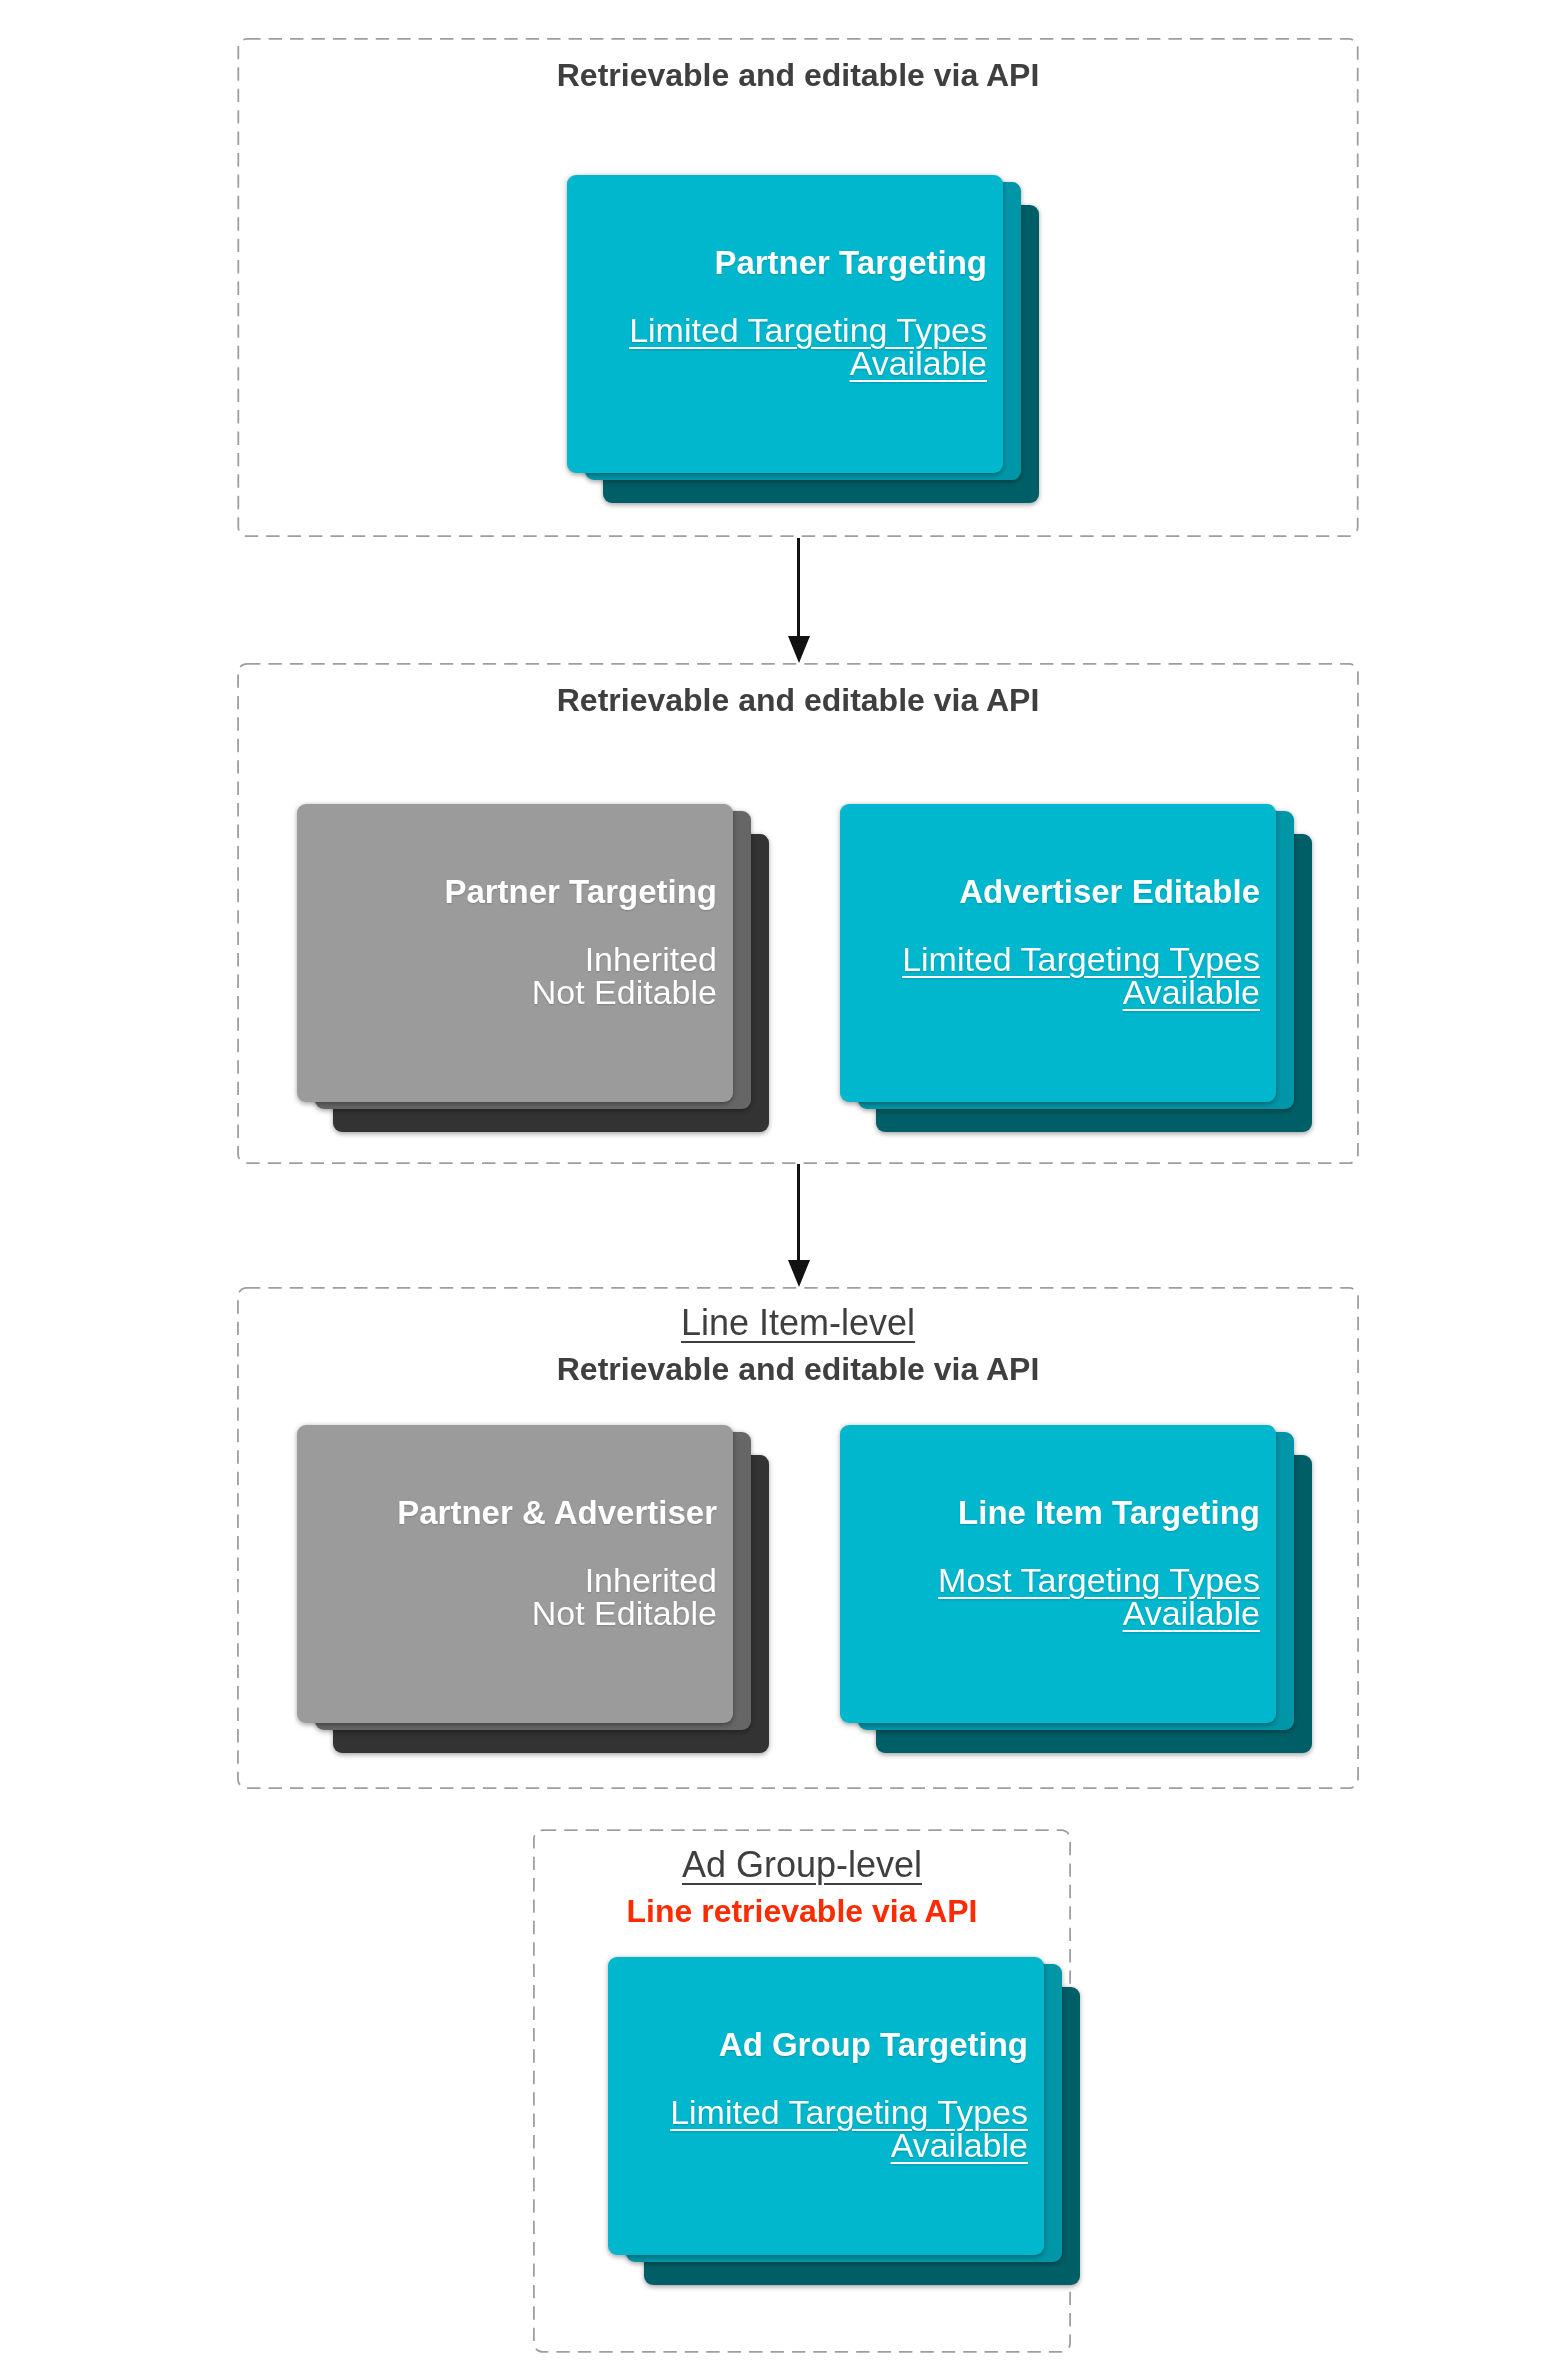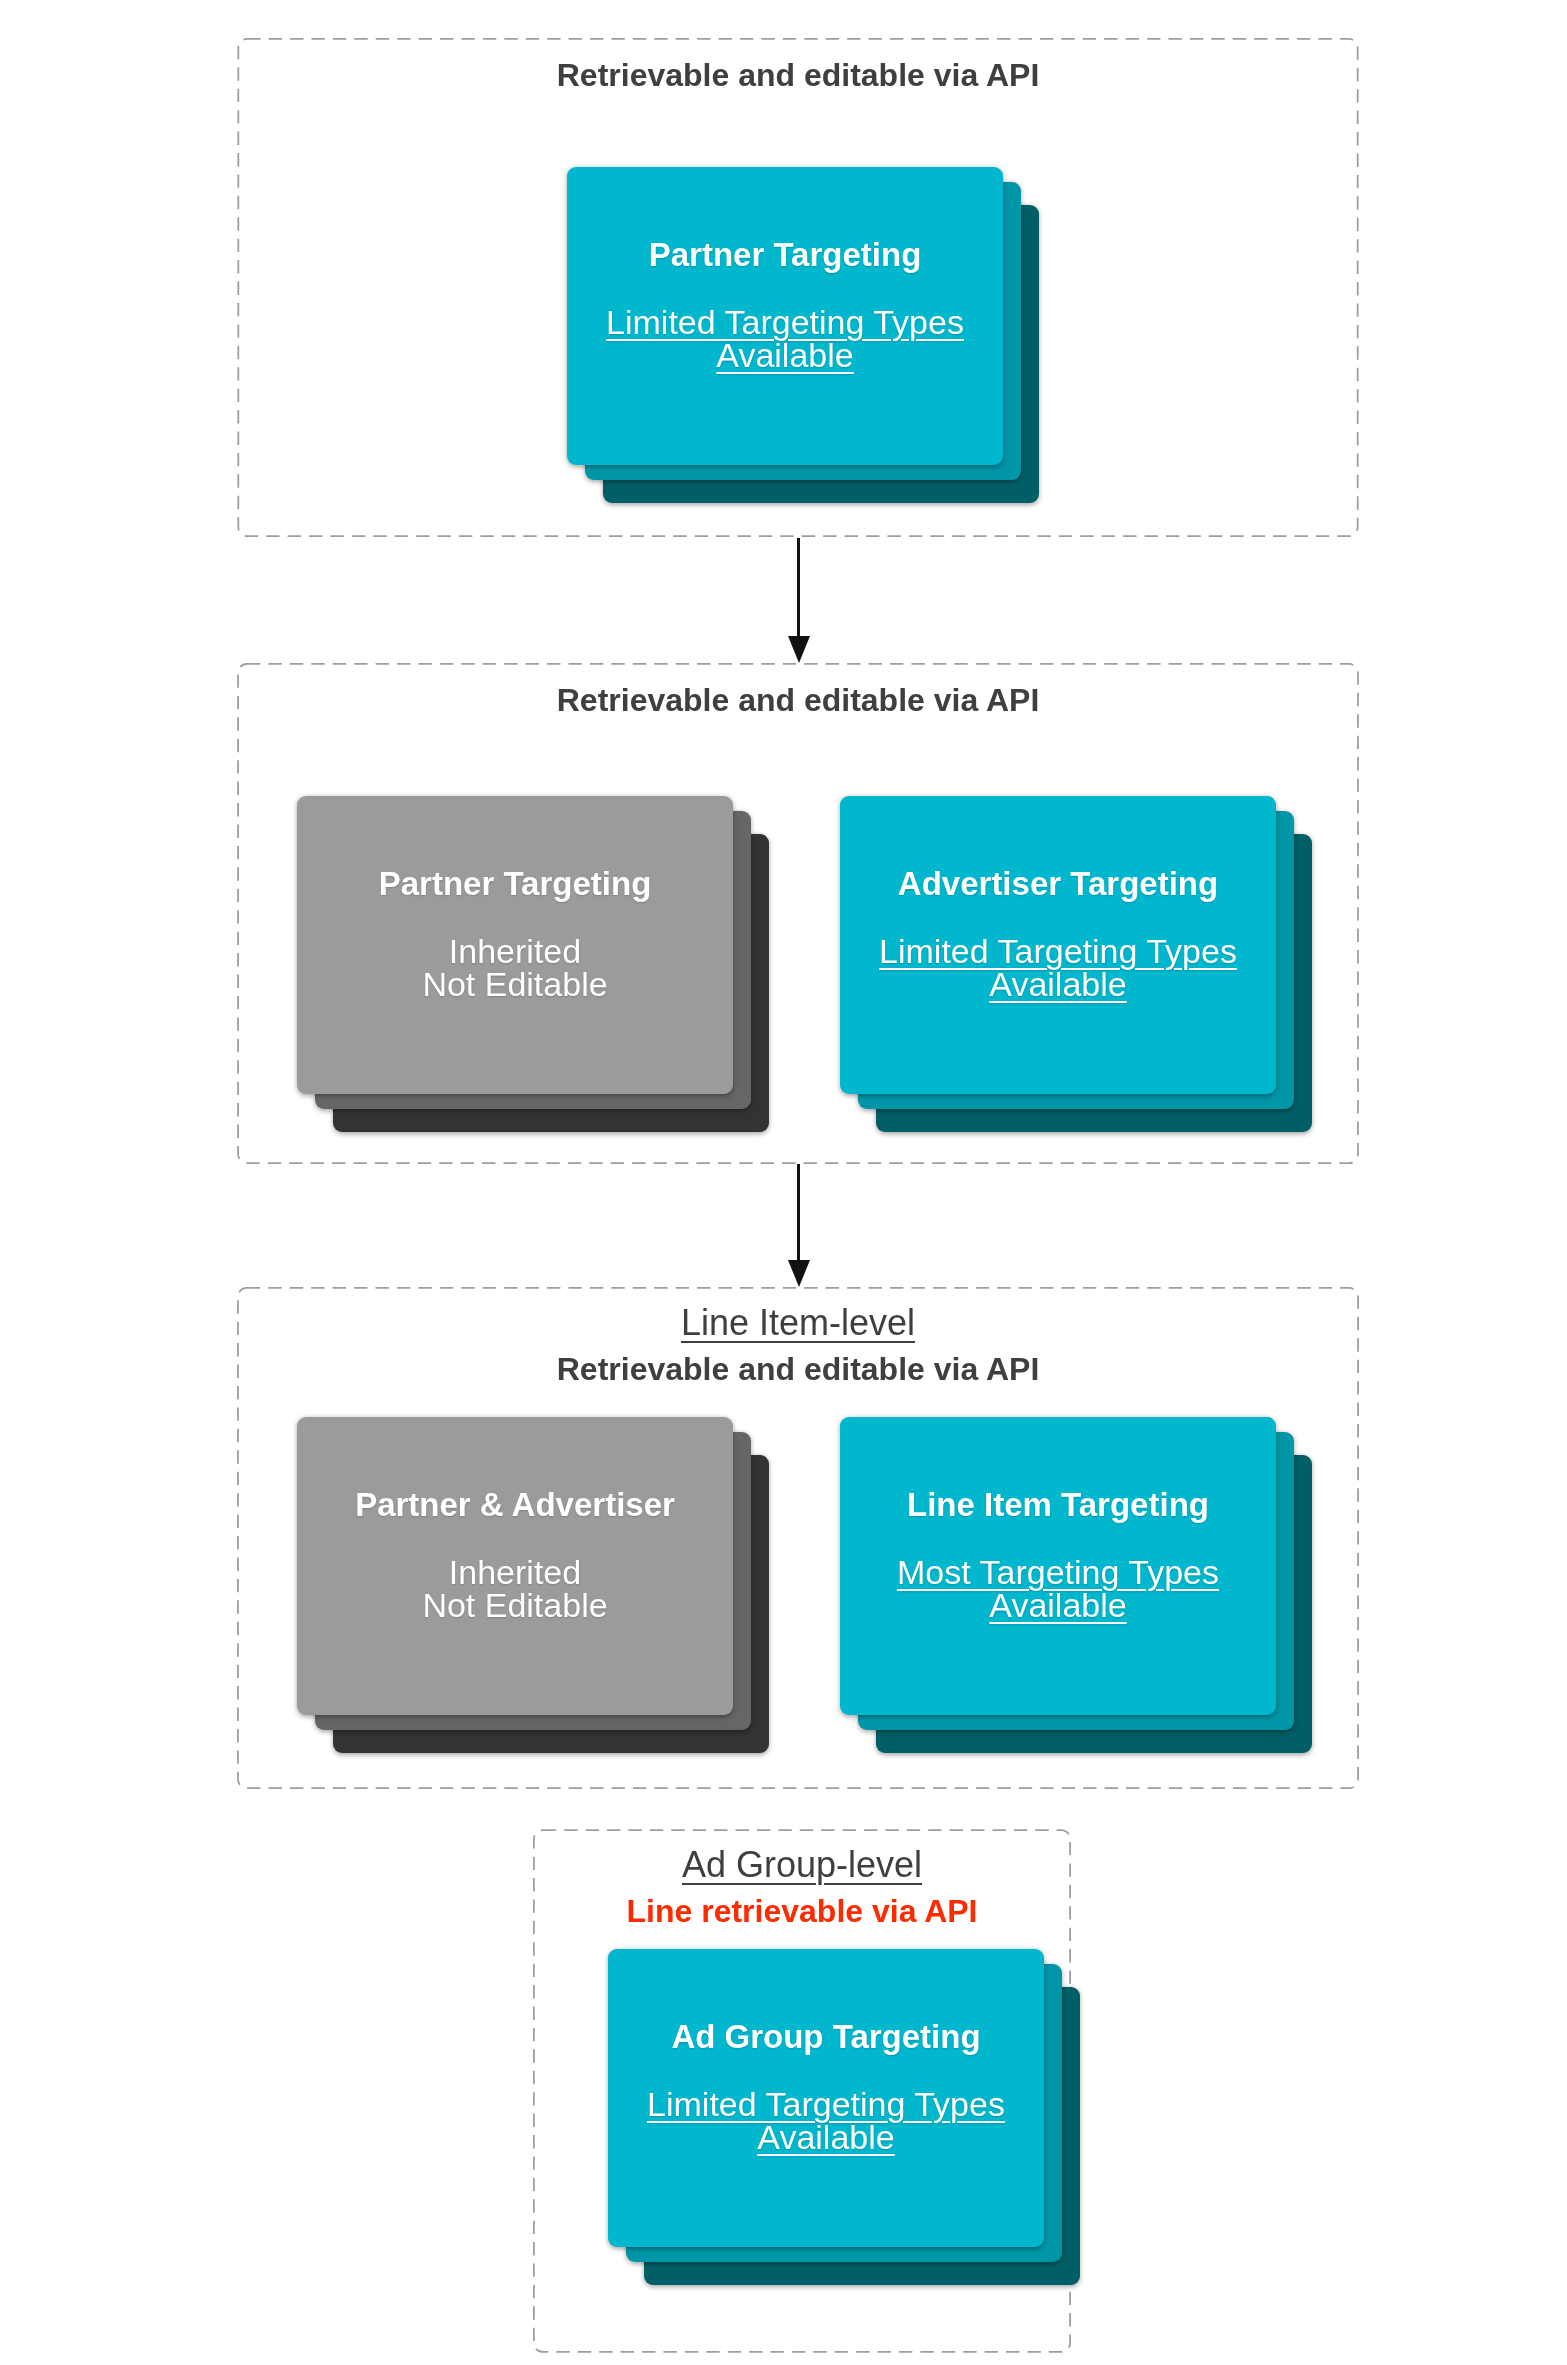--- a/index.html
+++ b/index.html
@@ -28,24 +28,24 @@
   .section-subtitle.red { color:var(--red,#FB2B02); }
 
   .stack { position:absolute; width:472px; height:345px; }
   .layer, .card {
     position:absolute; width:436px; height:298px; border-radius:9px;
     box-shadow:0 1.8px 5.4px rgba(0,0,0,0.35);
   }
   .layer.mid  { left:18px; top:23px; }
   .layer.back { left:36px; top:46px; }
   .card {
-    left:0; top:8px;
+    left:0; top:16px;
     box-sizing:border-box;
     padding:43px 16px 0;
-    text-align:center;
+    text-align:right;
     color:#ffffff;
     text-shadow:0 0.9px 1.8px rgba(0,0,0,0.18);
   }
   .teal .card { background:var(--teal,#00B7CE); }
   .teal .mid  { background:var(--teal_mid,#0096A8); }
   .teal .back { background:var(--teal_dark,#005F66); }
   .gray .card { background:var(--gray,#9B9B9B); }
   .gray .mid  { background:var(--gray_mid,#666666); }
   .gray .back { background:var(--gray_dark,#333333); }
 
@@ -126,21 +126,21 @@
           <div>Inherited</div>
           <div>Not Editable</div>
         </div>
       </div>
     </div>
     <div class="stack teal" style="left:603px; top:125px;">
       <div class="layer back"></div>
       <div class="layer mid"></div>
       <div class="card">
         <div class="card-title">
-          <div>Advertiser Targeting</div>
+          <div>Advertiser Editable</div>
         </div>
         <div class="card-body underlined">
           <div>Limited Targeting Types</div>
           <div>Available</div>
         </div>
       </div>
     </div>
   </div>
 
   <div class="arrow" style="left:786px; top:1164px; height:123px;">

